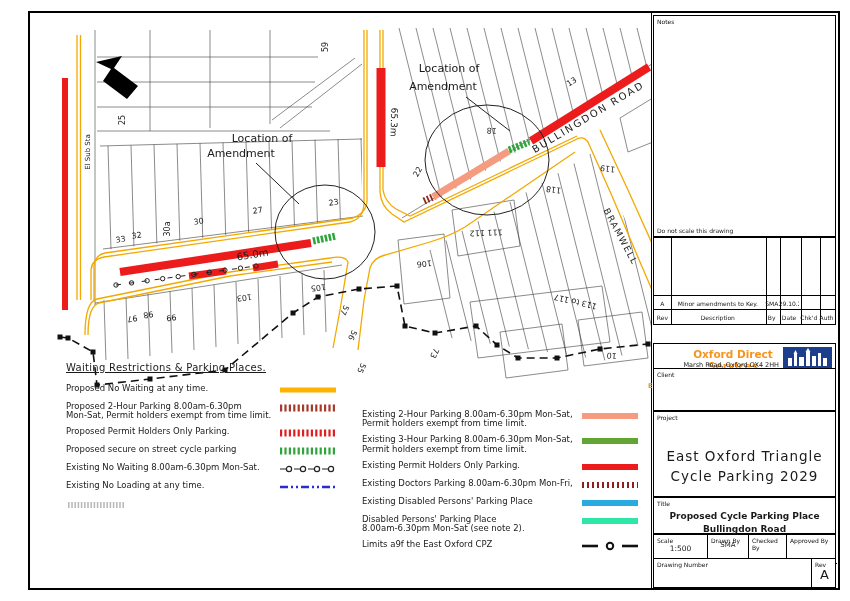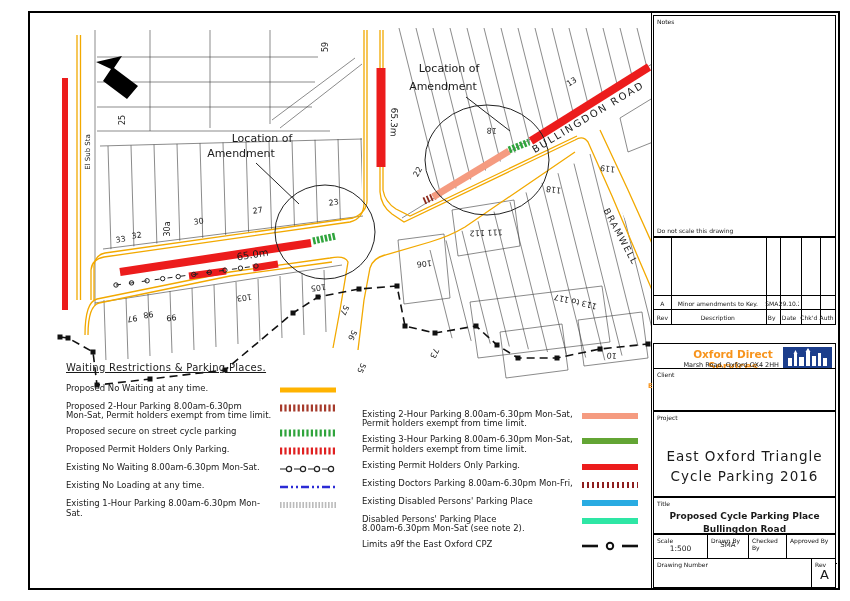--- a/index.html
+++ b/index.html
@@ -268,49 +268,48 @@
             </svg>
           </div>
           <div class="lrow">
             <div class="llabel">Proposed 2-Hour Parking 8.00am-6.30pm
 Mon-Sat, Permit holders exempt from time limit.</div>
             <svg width="60" height="12">
               <line x1="2" y1="6" x2="58" y2="6" stroke="#A63A2B" stroke-width="7" stroke-dasharray="2.2 2.2"></line>
             </svg>
           </div>
           <div class="lrow">
+            <div class="llabel">Proposed Permit Holders Only Parking.</div>
+            <svg width="60" height="12">
+              <line x1="2" y1="6" x2="58" y2="6" stroke="#E02020" stroke-width="7" stroke-dasharray="2.2 2.2"></line>
+            </svg>
+          </div>
+          <div class="lrow">
             <div class="llabel">Proposed secure on street cycle parking</div>
             <svg width="60" height="12">
               <line x1="2" y1="6" x2="58" y2="6" stroke="#2FA43C" stroke-width="7" stroke-dasharray="2.2 2.2"></line>
-            </svg>
-          </div>
-          <div class="lrow">
-            <div class="llabel">Proposed Permit Holders Only Parking.</div>
-            <svg width="60" height="12">
-              <line x1="2" y1="6" x2="58" y2="6" stroke="#E02020" stroke-width="7" stroke-dasharray="2.2 2.2"></line>
             </svg>
           </div>
           <div class="lrow">
             <div class="llabel">Existing No Waiting 8.00am-6.30pm Mon-Sat.</div>
             <svg width="60" height="12">
               <line x1="2" y1="6" x2="58" y2="6" stroke="#222222" stroke-width="1.2" stroke-dasharray="6 8"></line>
               <circle cx="11" cy="6" r="2.6" fill="none" stroke="#222222" stroke-width="1.2"></circle>
               <circle cx="25" cy="6" r="2.6" fill="none" stroke="#222222" stroke-width="1.2"></circle>
               <circle cx="39" cy="6" r="2.6" fill="none" stroke="#222222" stroke-width="1.2"></circle>
               <circle cx="53" cy="6" r="2.6" fill="none" stroke="#222222" stroke-width="1.2"></circle>
             </svg>
           </div>
           <div class="lrow">
             <div class="llabel">Existing No Loading at any time.</div>
             <svg width="60" height="12">
               <line x1="2" y1="6" x2="58" y2="6" stroke="#2B2BD5" stroke-width="2.6" stroke-dasharray="8 3 2 3 2 3"></line>
             </svg>
           </div>
           <div class="lrow">
-            <div class="llabel">Existing 1-Hour Parking 8.00am-6.30pm Mon-Sat.</div>
             <svg width="60" height="12">
               <line x1="2" y1="6" x2="58" y2="6" stroke="#BBBBBB" stroke-width="6" stroke-dasharray="1.6 1.6"></line>
             </svg>
           </div>
         </div>
       <div class="lcol right" id="legend-right">
           <div class="lrow">
             <div class="llabel">Existing 2-Hour Parking 8.00am-6.30pm Mon-Sat,
 Permit holders exempt from time limit.</div>
             <svg width="60" height="12">
@@ -421,21 +420,21 @@
   </div>
 
   <div class="box" style="left:653px;top:368px;width:183px;height:43px;">
     <div class="lbl">Client</div>
   </div>
 
   <div class="box" style="left:653px;top:411px;width:183px;height:86px;">
     <div class="lbl">Project</div>
     <div class="proj-text">
       <div>East Oxford Triangle</div>
-      <div>Cycle Parking 2016</div>
+      <div>Cycle Parking 2029</div>
     </div>
   </div>
 
   <div class="box" style="left:653px;top:497px;width:183px;height:37px;">
     <div class="lbl">Title</div>
     <div class="title-text">
       <div>Proposed Cycle Parking Place</div>
       <div>Bullingdon Road</div>
     </div>
   </div>

